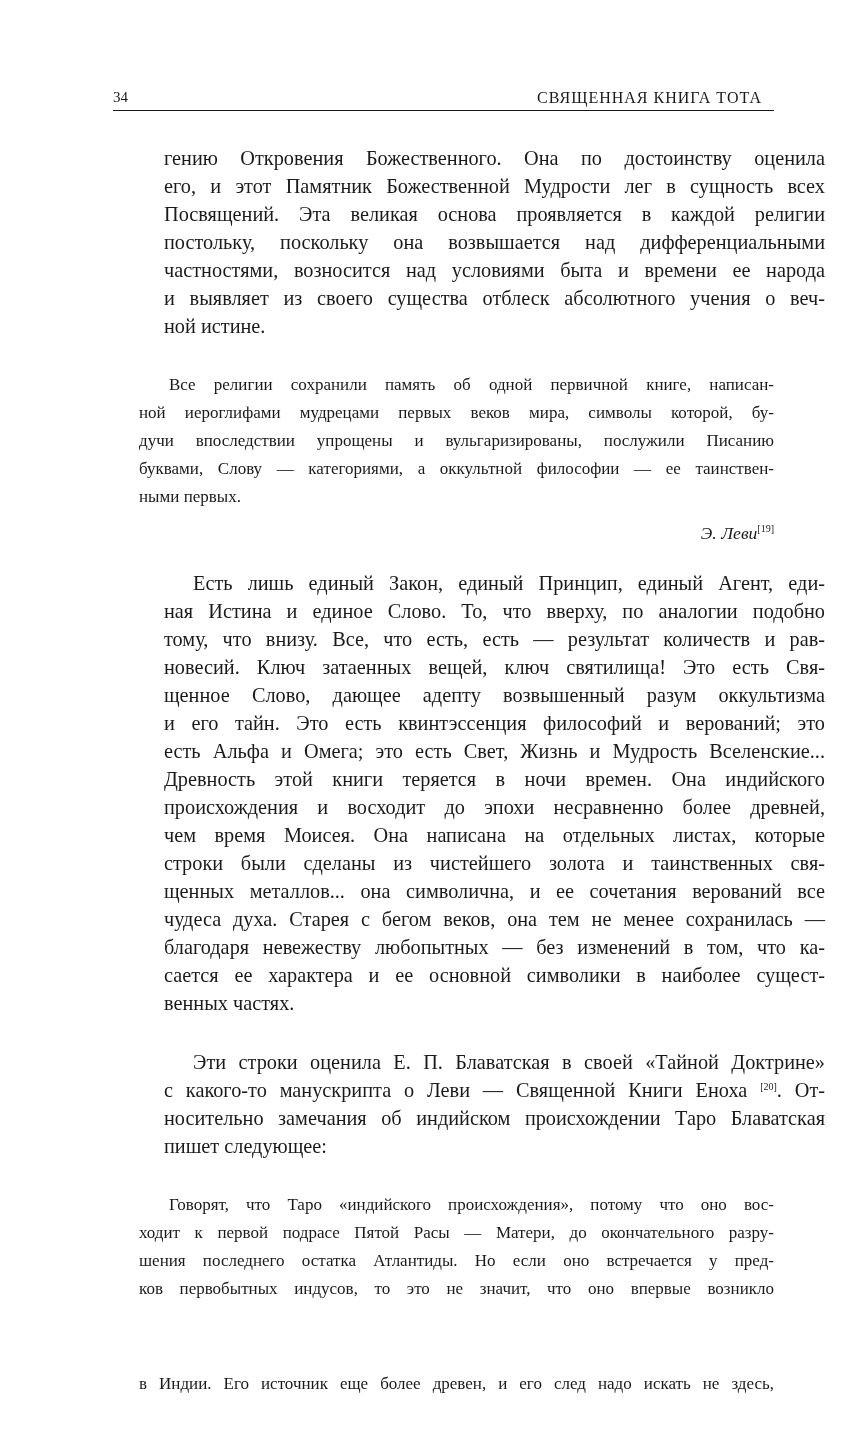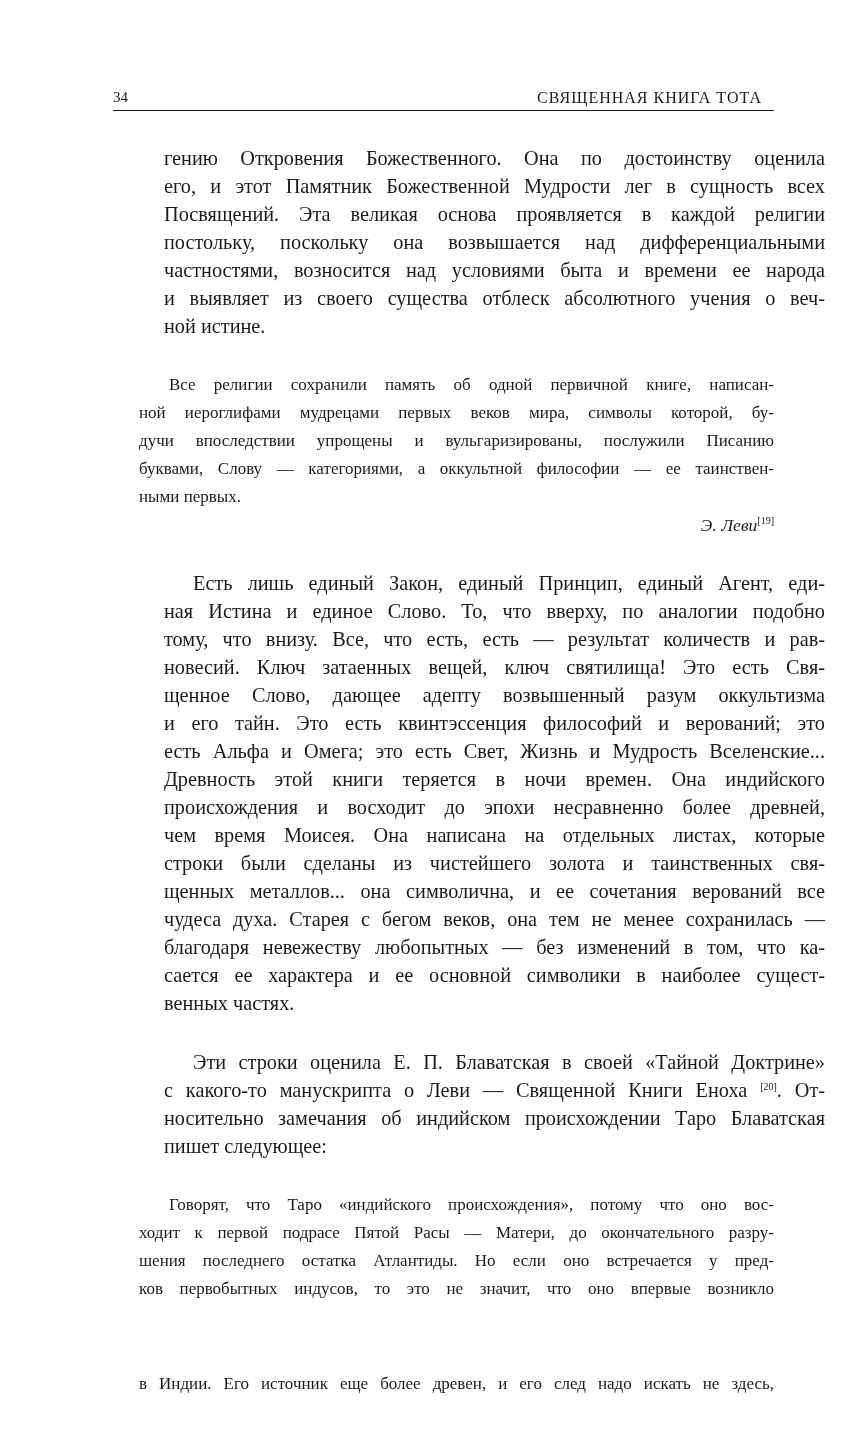--- a/index.html
+++ b/index.html
@@ -11,21 +11,21 @@
   .pagenum { position: absolute; left: 0; top: 1px; font-size: 15px; }
   .running-title { position: absolute; right: 12px; top: 1px; font-size: 16px; letter-spacing: 1px; font-family: Liberation Serif, serif; }
   .line { position: absolute; left: 12px; width: 661px; white-space: nowrap;
           font-size: 20.3px; line-height: 28px; text-align: justify; text-align-last: justify; margin-left: 39px; }
   .line.last { text-align-last: left; }
   .line.indent { text-indent: 29px; }
   .q { position: absolute; left: 26px; width: 635px; white-space: nowrap;
        font-size: 17px; line-height: 28px; text-align: justify; text-align-last: justify; font-stretch: condensed; }
   .q.last { text-align-last: left; }
   .q.indent { text-indent: 30px; }
-  .author { position: absolute; right: 0; font-size: 17.6px; font-style: italic; line-height: 28px; }
+  .author { position: absolute; right: 0; font-size: 17.6px; font-style: italic; line-height: 28px; margin-top: 8px; }
   sup { font-size: 10px; font-style: normal; vertical-align: 7px; line-height: 0; }
 </style>
 </head>
 <body>
 
 <div class="page">
   <div class="header">
     <span class="pagenum">34</span>
     <span class="running-title">СВЯЩЕННАЯ КНИГА ТОТА</span>
   </div>

